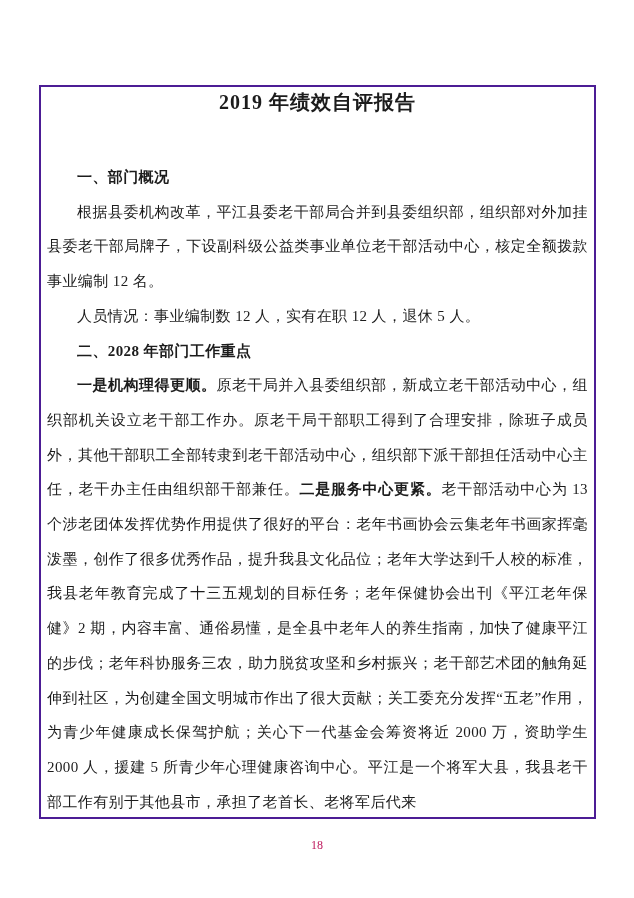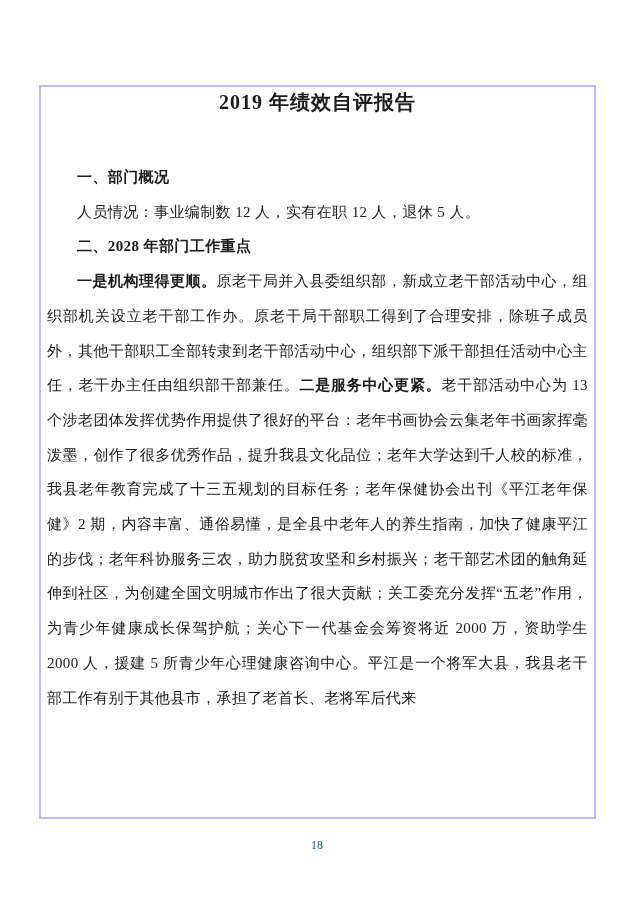--- a/index.html
+++ b/index.html
@@ -16,21 +16,21 @@
     font-family: "Liberation Serif", "DejaVu Serif", serif;
     color: #1c1c1c;
   }
   .border-box {
     position: absolute;
     left: 39px;
     top: 85px;
     width: 557px;
     height: 734px;
     box-sizing: border-box;
-    border: 2px solid #c4b5fd;
+    border: 2px solid #4c1d95;
     padding: 0 6px;
     overflow: hidden;
     background: #ffffff;
   }
   .doc-title {
     margin: 0;
     text-align: center;
     font-weight: bold;
     font-size: 20px;
     line-height: 30px;
@@ -55,31 +55,32 @@
     font-family: Liberation Serif, serif;
   }
   .page-number {
     position: absolute;
     top: 837px;
     left: 0;
     width: 634px;
     text-align: center;
     font-size: 12px;
     line-height: 16px;
-    color: #0369a1;
+    color: #be185d;
   }
 </style>
 </head>
 <body>
 
 <div class="page">
   <div class="border-box">
     <h1 class="doc-title">2019 年绩效自评报告</h1>
     <div class="title-spacer"></div>
     <div>
         <p class="heading">一、部门概况</p>
+        <p class="para"><span>根据县委机构改革，平江县委老干部局合并到县委组织部，组织部对外加挂县委老干部局牌子，下设副科级公益类事业单位老干部活动中心，核定全额拨款事业编制 12 名。</span></p>
         <p class="para"><span>人员情况：事业编制数 12 人，实有在职 12 人，退休 5 人。</span></p>
         <p class="heading">二、2028 年部门工作重点</p>
         <p class="para"><span class="bold">一是机构理得更顺。</span><span>原老干局并入县委组织部，新成立老干部活动中心，组织部机关设立老干部工作办。原老干局干部职工得到了合理安排，除班子成员外，其他干部职工全部转隶到老干部活动中心，组织部下派干部担任活动中心主任，老干办主任由组织部干部兼任。</span><span class="bold">二是服务中心更紧。</span><span>老干部活动中心为 13 个涉老团体发挥优势作用提供了很好的平台：老年书画协会云集老年书画家挥毫泼墨，创作了很多优秀作品，提升我县文化品位；老年大学达到千人校的标准，我县老年教育完成了十三五规划的目标任务；老年保健协会出刊《平江老年保健》2 期，内容丰富、通俗易懂，是全县中老年人的养生指南，加快了健康平江的步伐；老年科协服务三农，助力脱贫攻坚和乡村振兴；老干部艺术团的触角延伸到社区，为创建全国文明城市作出了很大贡献；关工委充分发挥“五老”作用，为青少年健康成长保驾护航；关心下一代基金会筹资将近 2000 万，资助学生 2000 人，援建 5 所青少年心理健康咨询中心。平江是一个将军大县，我县老干部工作有别于其他县市，承担了老首长、老将军后代来</span></p>
       </div>
   </div>
   <div class="page-number">18</div>
 </div>
 
 </body></html>

